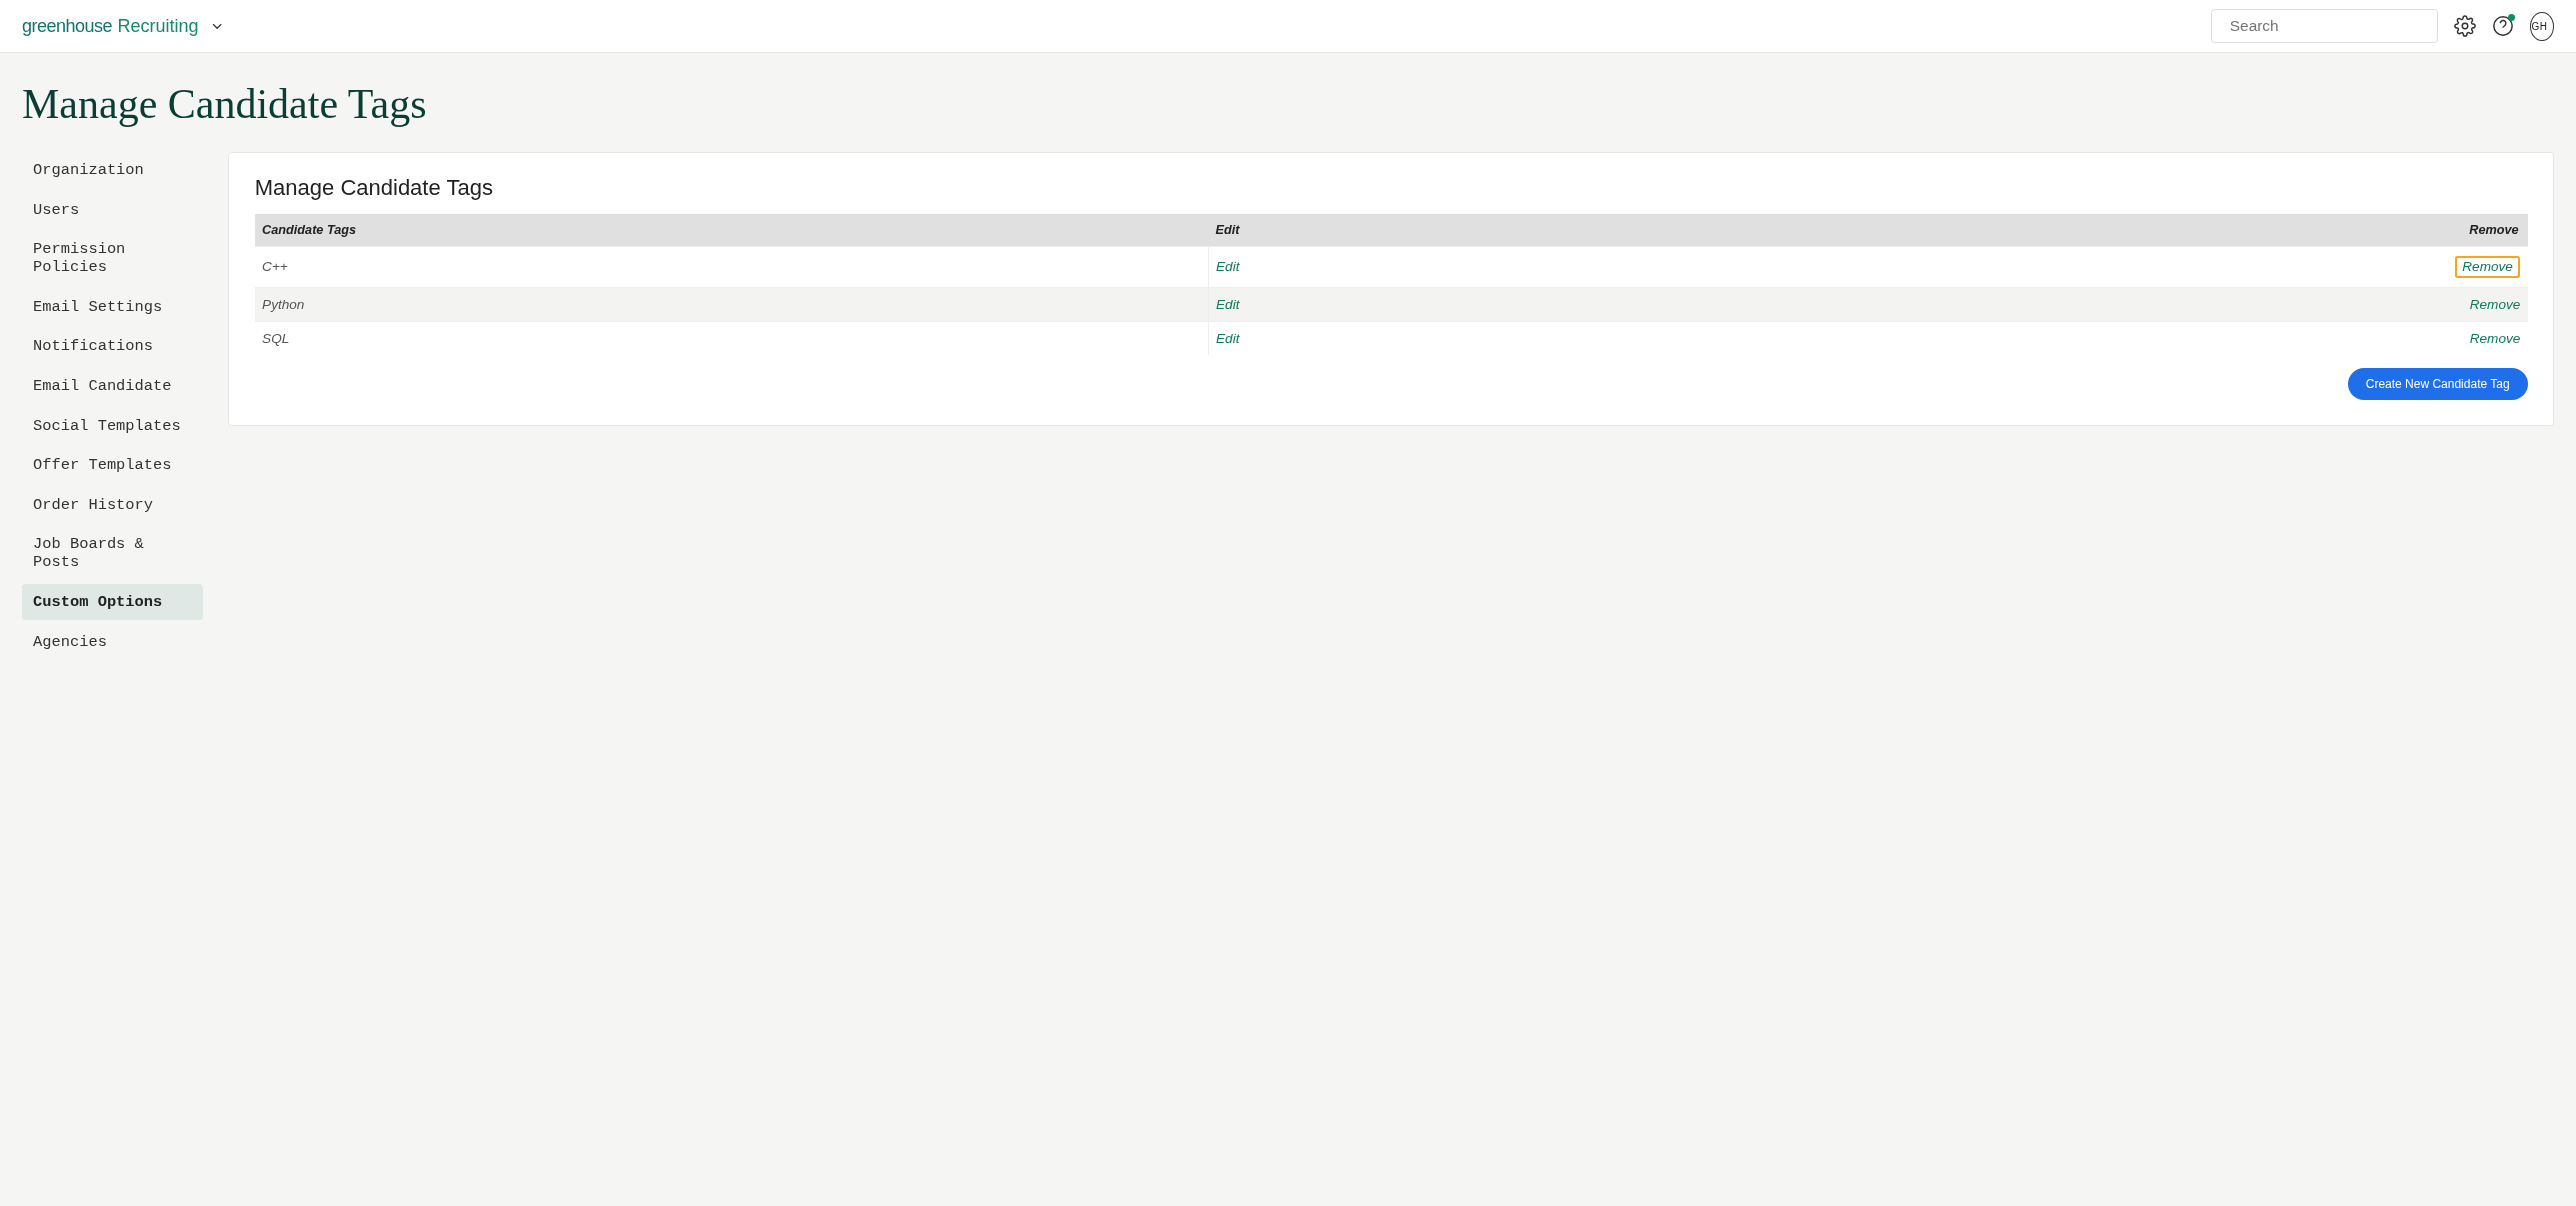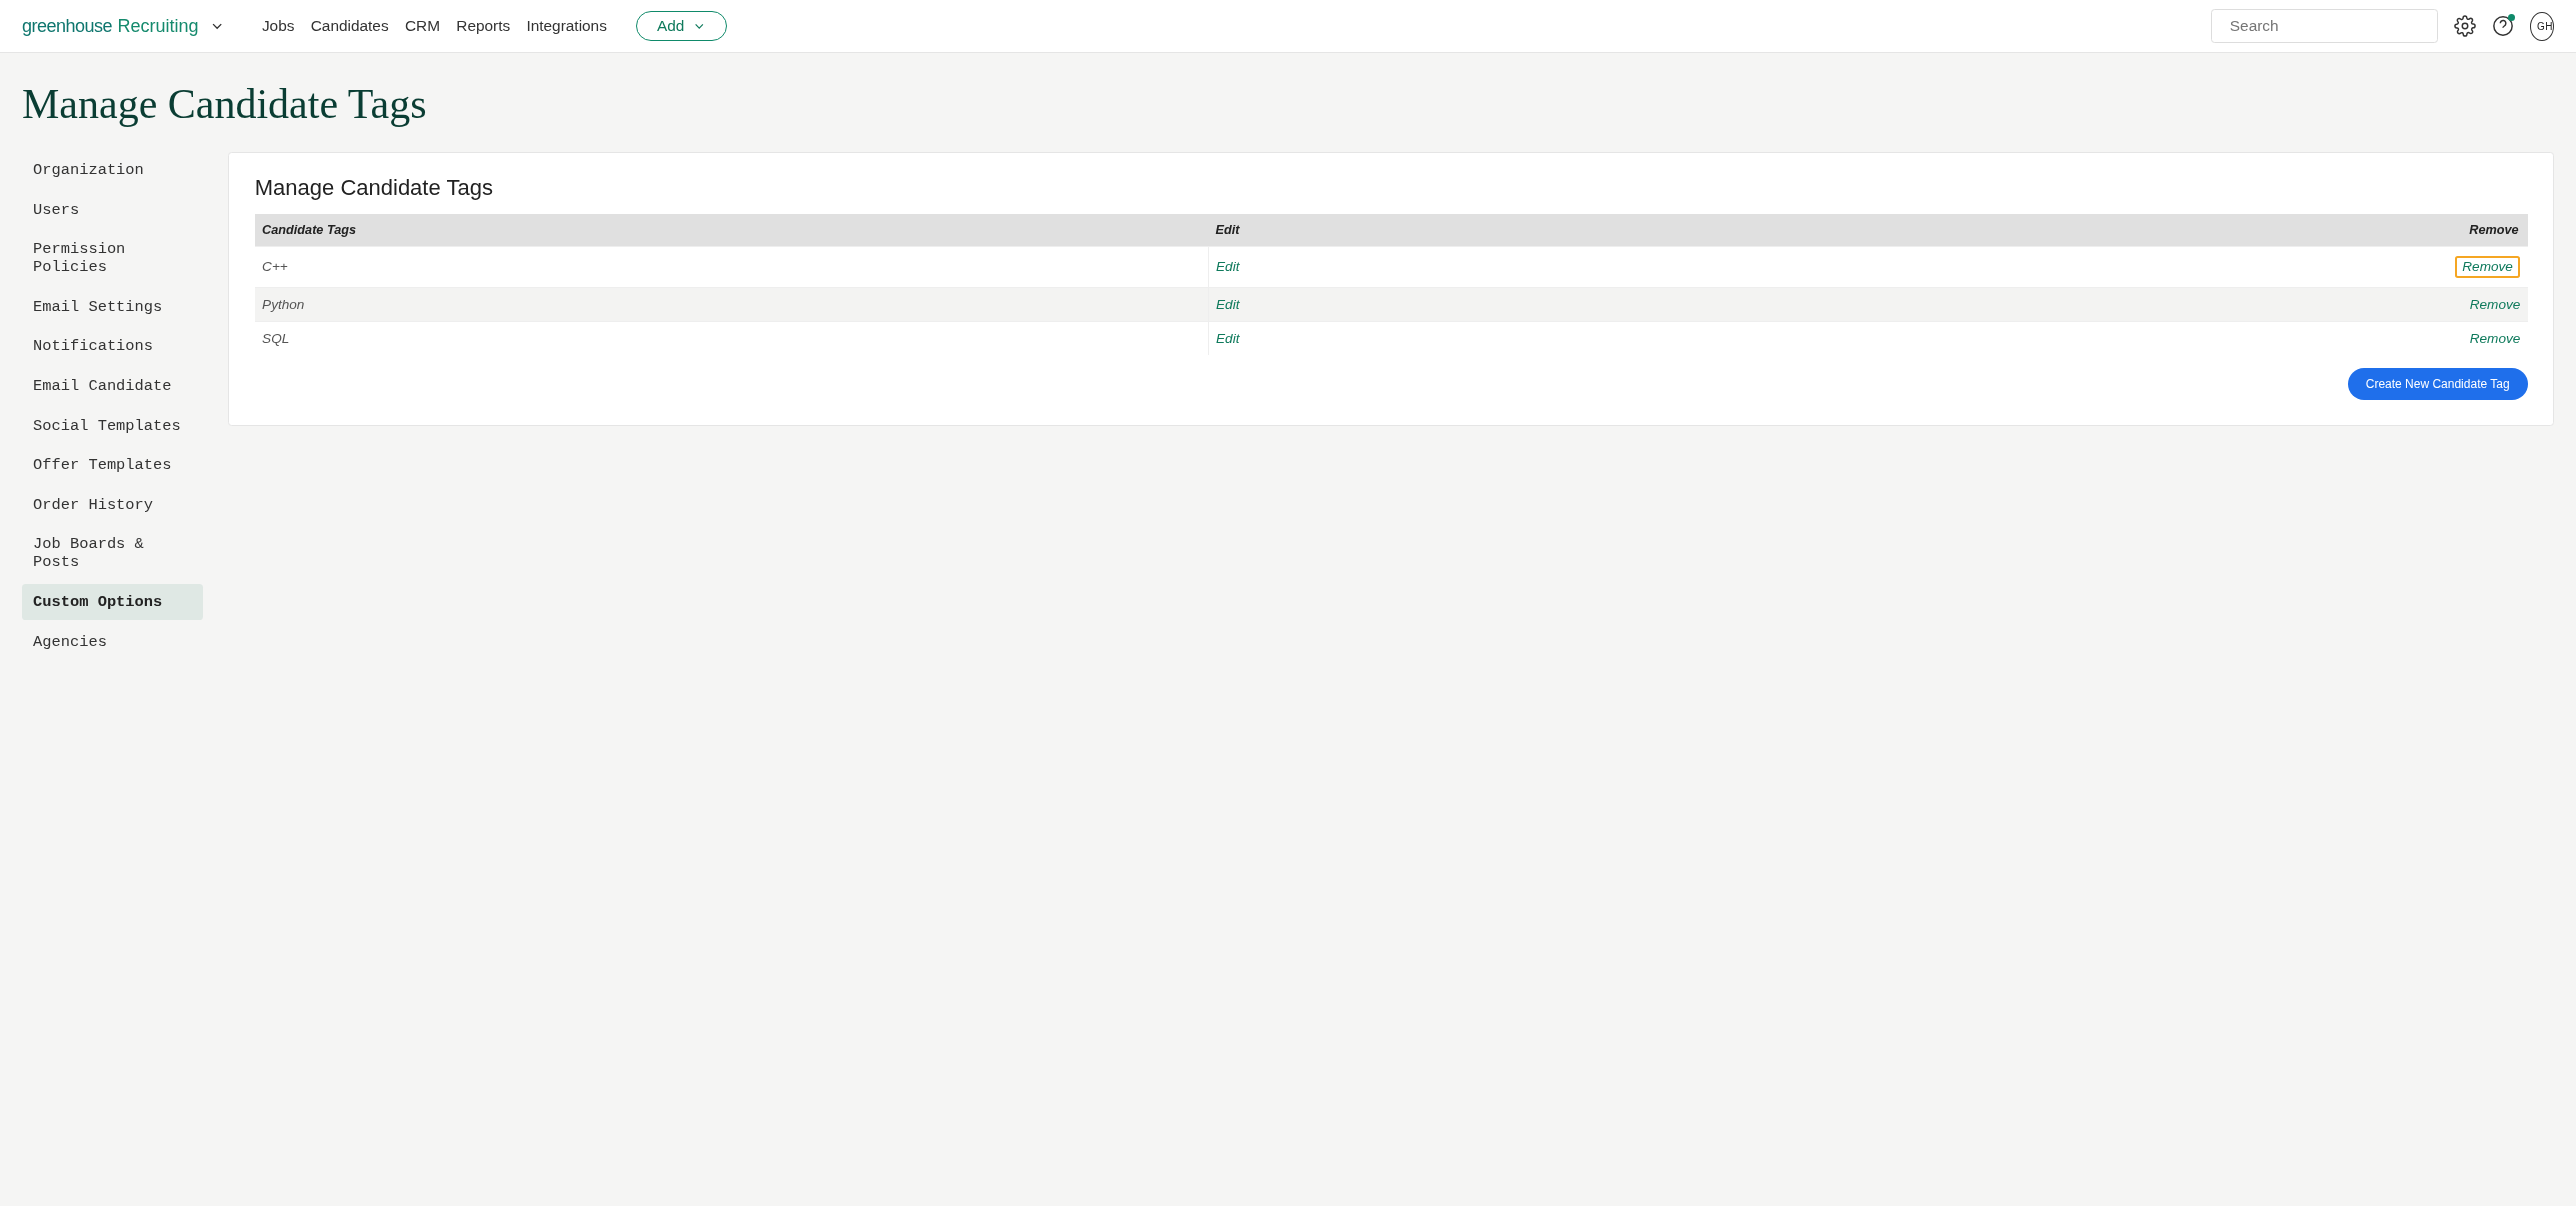--- a/index.html
+++ b/index.html
@@ -46,21 +46,21 @@
     display:flex; align-items:center;
     border:0.9px solid #ddd; border-radius:3.6px;
     padding: 3.6px 11px; width: 227px; height:34px;
     background:#fff;
   }
   .search-wrap input {
     border:none; outline:none; font-size:15.4px; flex:1; background:transparent;
   }
   .icon-circle {
     width:23.6px; height:29px; border:1.4px solid #333; border-radius:50%;
-    display:flex; align-items:center; justify-content:flex-end; font-size:11px;
+    display:flex; align-items:center; justify-content:flex-start; font-size:11px;
     cursor:pointer;
   }
   .gear-icon, .help-icon { width:22px; height:22px; cursor:pointer; position:relative;}
   .help-dot { position:absolute; top:-0.9px; right:-0.9px; width:7.3px; height:7.3px; background:#0f8a6a; border-radius:50%;}
   .page-wrap { padding: 22px; }
   .page-title { font-family: Georgia, 'Times New Roman', serif; font-size: 42px; color:#0a3d33; font-weight:500; margin-bottom: 23.6px; margin-top:5.4px;}
   .layout { display:flex; gap: 25.4px; align-items:flex-start;}
   .sidebar { width: 181px; flex-shrink:0; }
   .sidebar-item {
     padding: 9px 11px; font-size:15.4px; color:#333; cursor:pointer;
@@ -98,33 +98,20 @@
 
 <div class="topbar">
   <div class="logo">
     <span class="gh-word">greenhouse</span>
     <span class="recruiting">Recruiting</span>
     <span class="logo-caret">
       <svg width="16.3" height="16.3" viewBox="0 0 24 24" fill="none" stroke="#333" stroke-width="2">
           <polyline points="6 9 12 15 18 9"></polyline>
         </svg>
     </span>
-  </div>
-  <div class="nav-links">
-    <span class="nav-link">Jobs</span>
-    <span class="nav-link">Candidates</span>
-    <span class="nav-link">CRM</span>
-    <span class="nav-link">Reports</span>
-    <span class="nav-link">Integrations</span>
-    <button class="add-btn">
-      <span>Add</span>
-      <svg width="14.5" height="14.5" viewBox="0 0 24 24" fill="none" stroke="#0f7a5c" stroke-width="2">
-          <polyline points="6 9 12 15 18 9"></polyline>
-        </svg>
-    </button>
   </div>
   <div class="topbar-right">
     <div class="search-wrap">
       <svg width="18" height="18" viewBox="0 0 24 24" fill="none" stroke="#555" stroke-width="2">
           <circle cx="11" cy="11" r="7"></circle>
           <line x1="21" y1="21" x2="16.65" y2="16.65"></line>
         </svg>
       <input type="text" style="margin-left: 7.3px;" placeholder="Search">
     </div>
     <span class="gear-icon">

